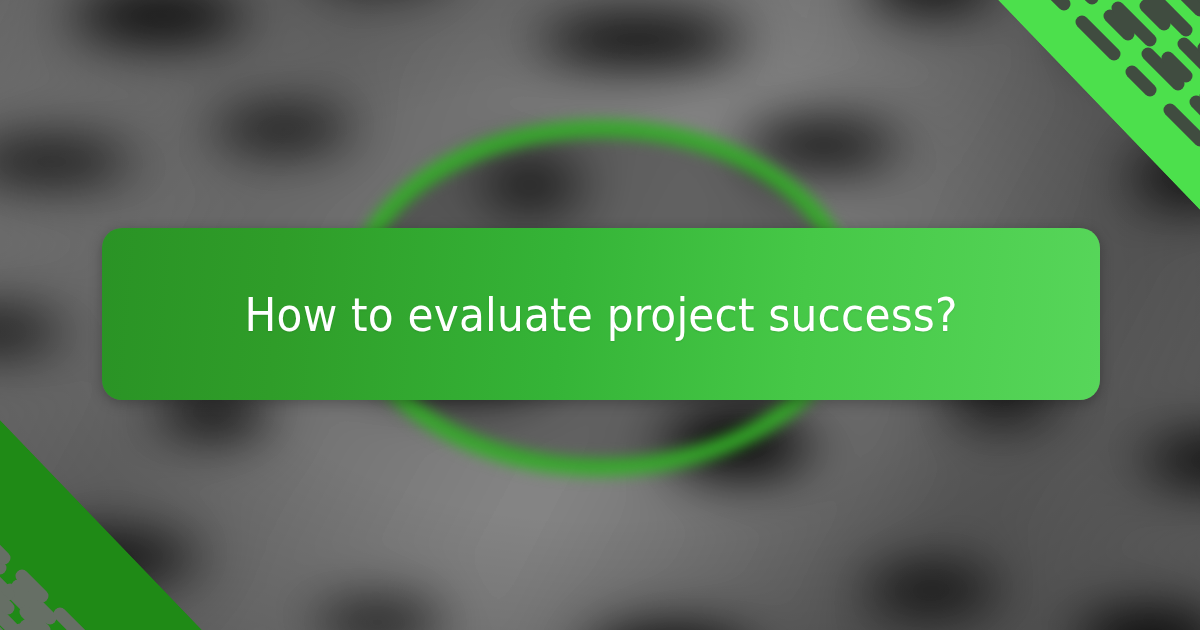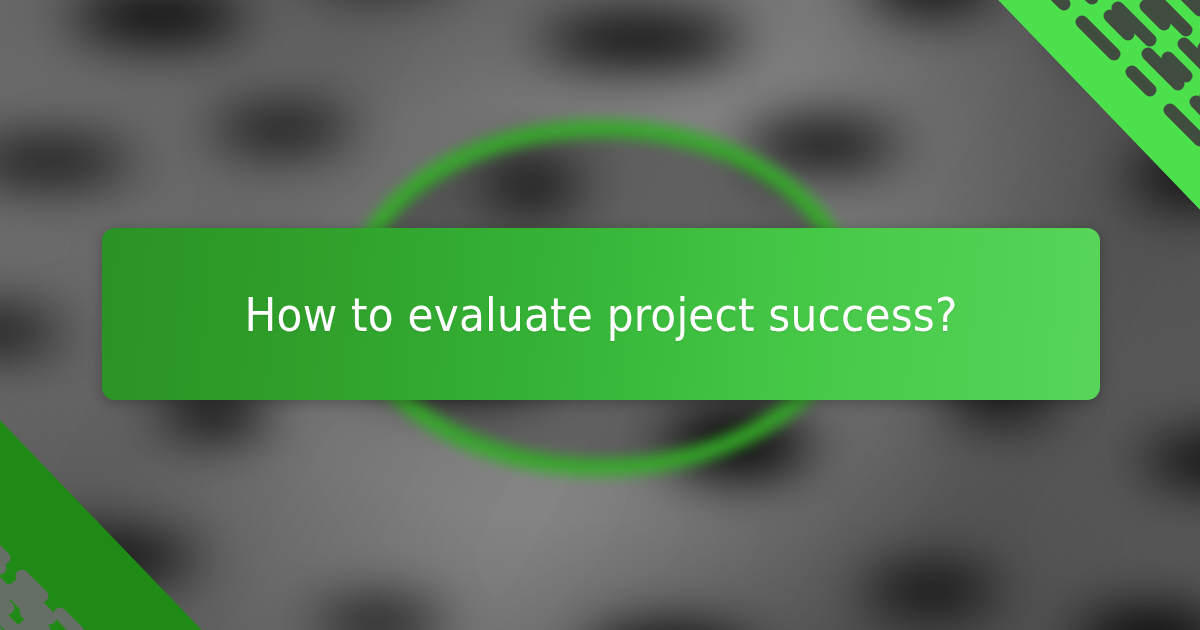--- a/index.html
+++ b/index.html
@@ -88,21 +88,21 @@
 
   .corner svg { display: block; }
 
   
   .title-card {
     position: absolute;
     left: 102px;
     top: 228px;
     width: 998px;
     height: 172px;
-    border-radius: 13px;
+    border-radius: 20px;
     background: linear-gradient(95deg,
                 #2a9325 0%,
                 #2f9d29 18%,
                 #35b437 46%,
                 #46c847 70%,
                 #57d65a 100%);
     box-shadow: 0 3px 14px rgba(0,0,0,0.28);
     display: flex;
     align-items: center;
     justify-content: center;

